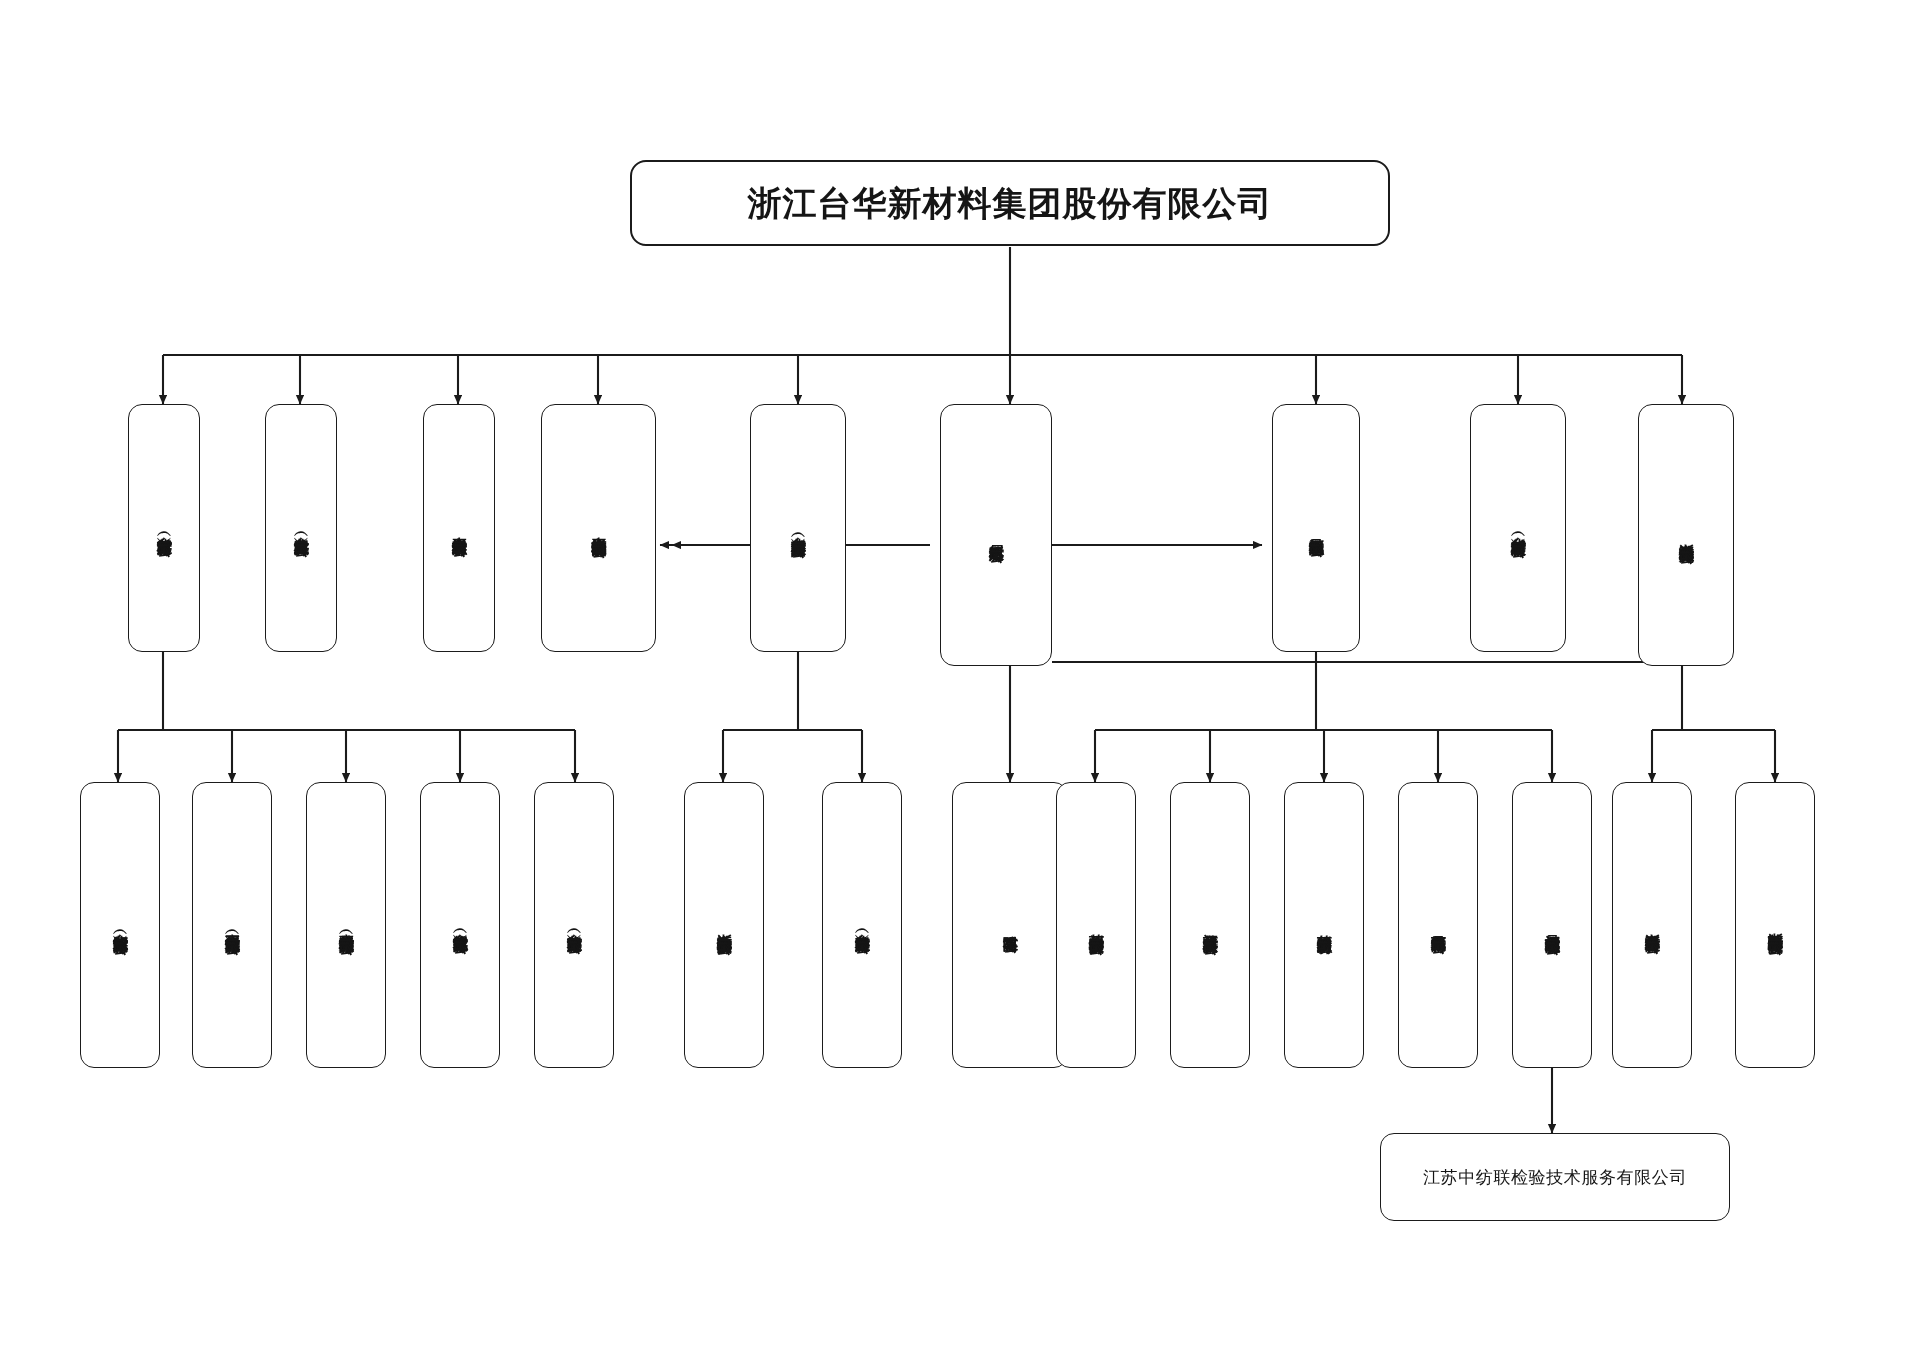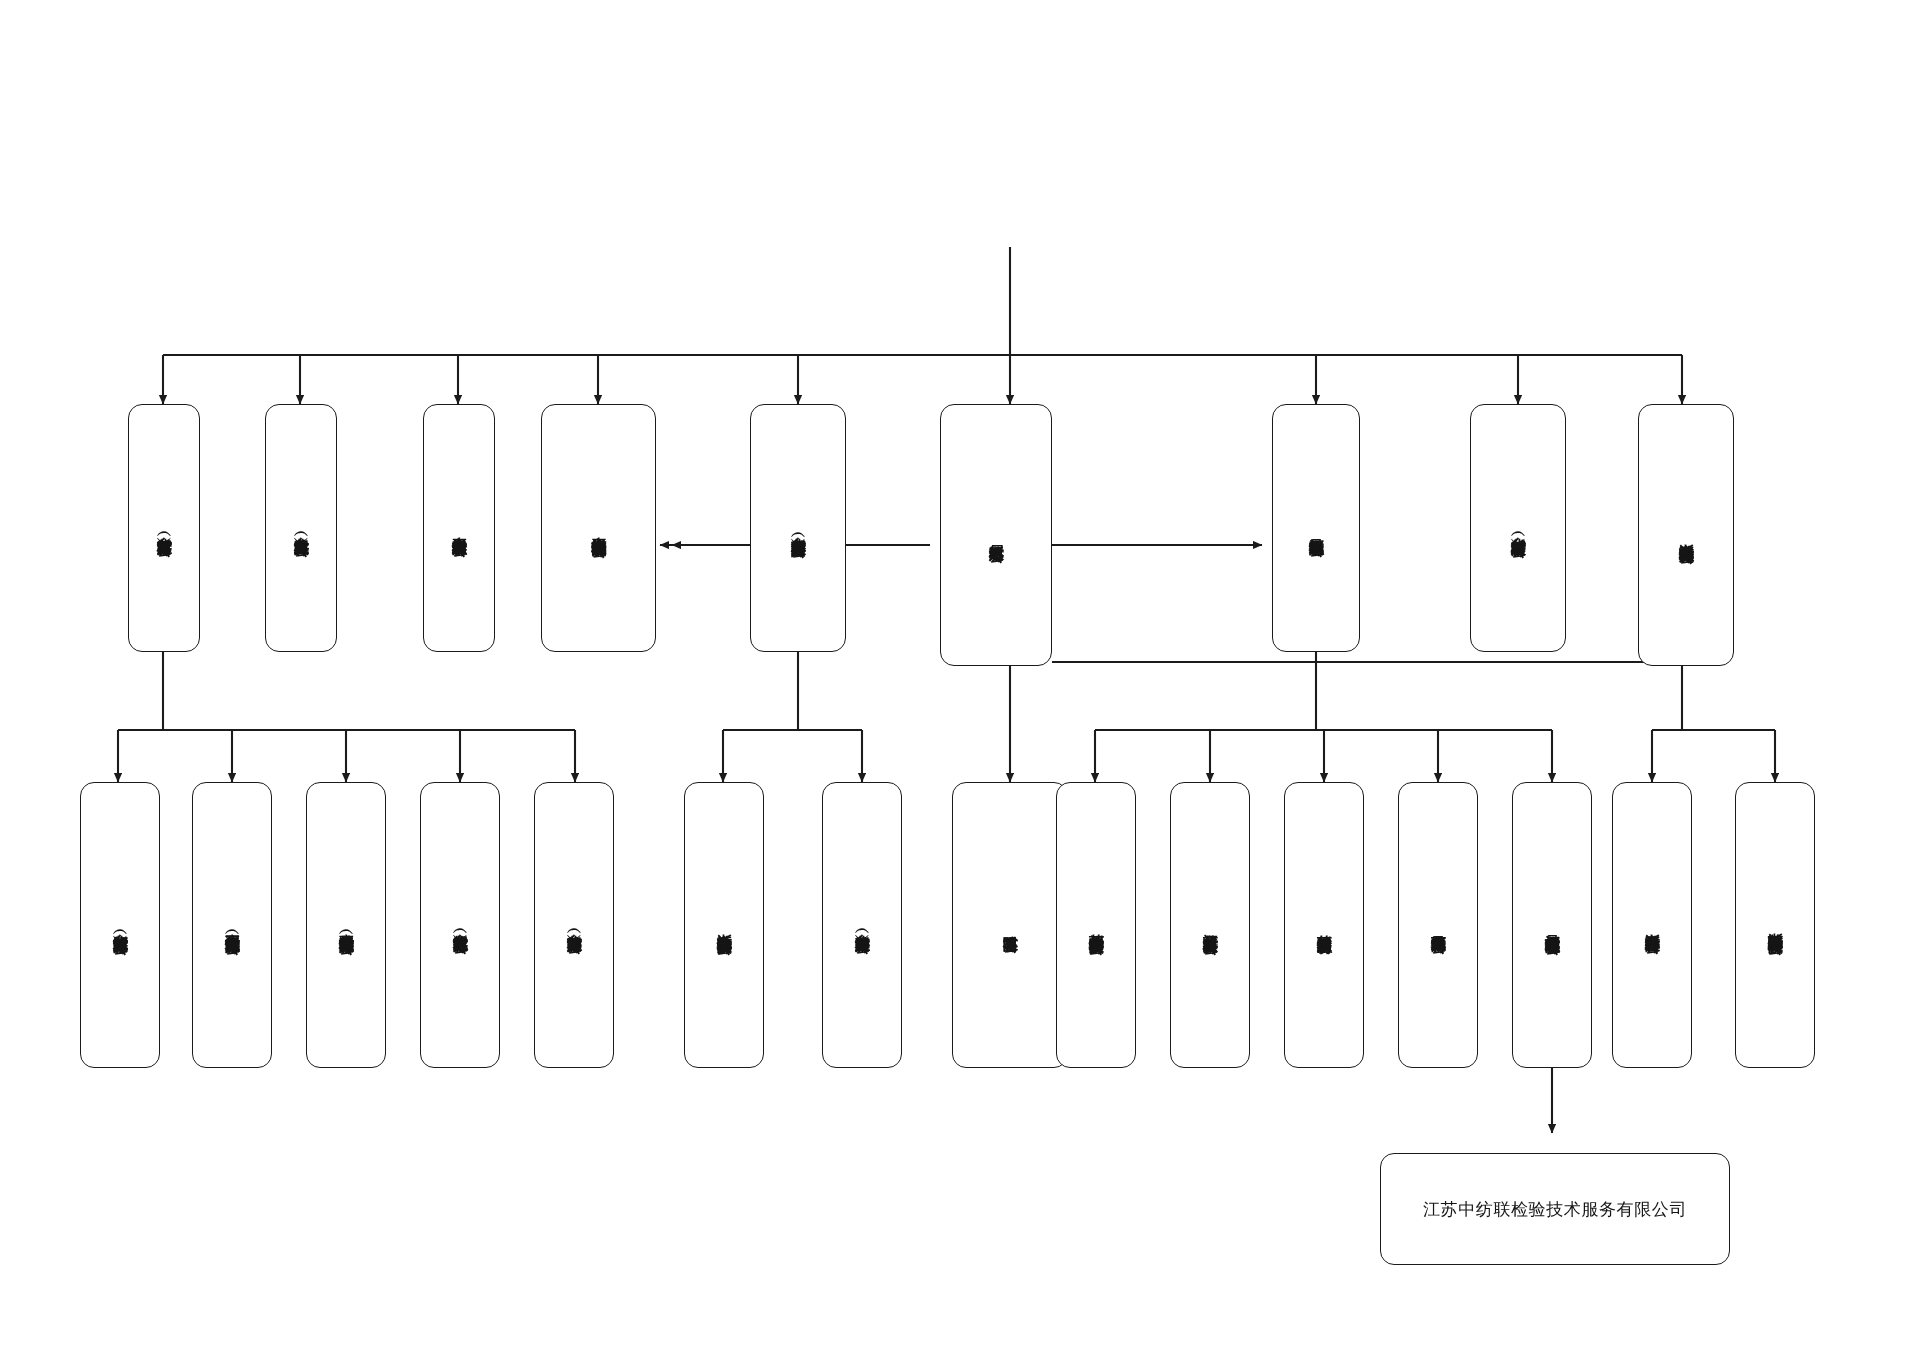--- a/index.html
+++ b/index.html
@@ -116,20 +116,23 @@
       <path d="M1652,730 L1652,782" marker-end="url(#ah)"></path>
       <path d="M1775,730 L1775,782" marker-end="url(#ah)"></path>
 
       <path d="M1052,662 L1682,662"></path>
 
       <path d="M1552,1068 L1552,1133" marker-end="url(#ah)"></path>
 
     </g>
   </svg>
 
+  <div class="node root" style="left:630px;top:160px;width:760px;height:86px;">
+    <span class="label">浙江台华新材料集团股份有限公司</span>
+  </div>
 
   <div class="node" style="left:128px;top:404px;width:72px;height:248px;">
     <span class="label">台华新材（江苏）有限公司</span>
   </div>
   <div class="node" style="left:265px;top:404px;width:72px;height:248px;">
     <span class="label">台华实业（上海）有限公司</span>
   </div>
   <div class="node" style="left:423px;top:404px;width:72px;height:248px;">
     <span class="label">嘉兴市华昌纺织有限公司</span>
   </div>
@@ -191,17 +194,17 @@
   <div class="node" style="left:1512px;top:782px;width:80px;height:286px;">
     <span class="label">吴江市福华纺织整理有限公司</span>
   </div>
   <div class="node" style="left:1612px;top:782px;width:80px;height:286px;">
     <span class="label">浙江嘉华再生材料有限公司</span>
   </div>
   <div class="node" style="left:1735px;top:782px;width:80px;height:286px;">
     <span class="label">浙江英瑞特种再生材料科技有限公司</span>
   </div>
 
-  <div class="node wide" style="left:1380px;top:1133px;width:350px;height:112px;margin-top:20px;">
+  <div class="node wide" style="left:1380px;top:1133px;width:350px;height:88px;">
     <span class="label">江苏中纺联检验技术服务有限公司</span>
   </div>
 
 </div>
 
 </body></html>

